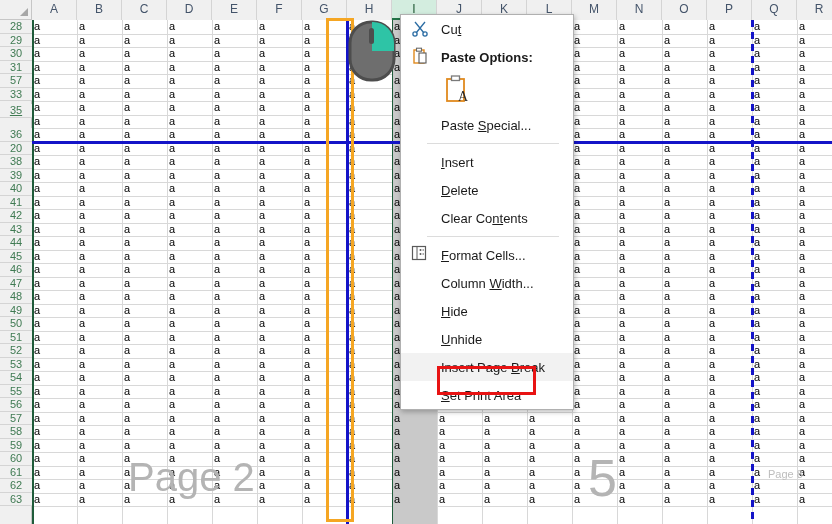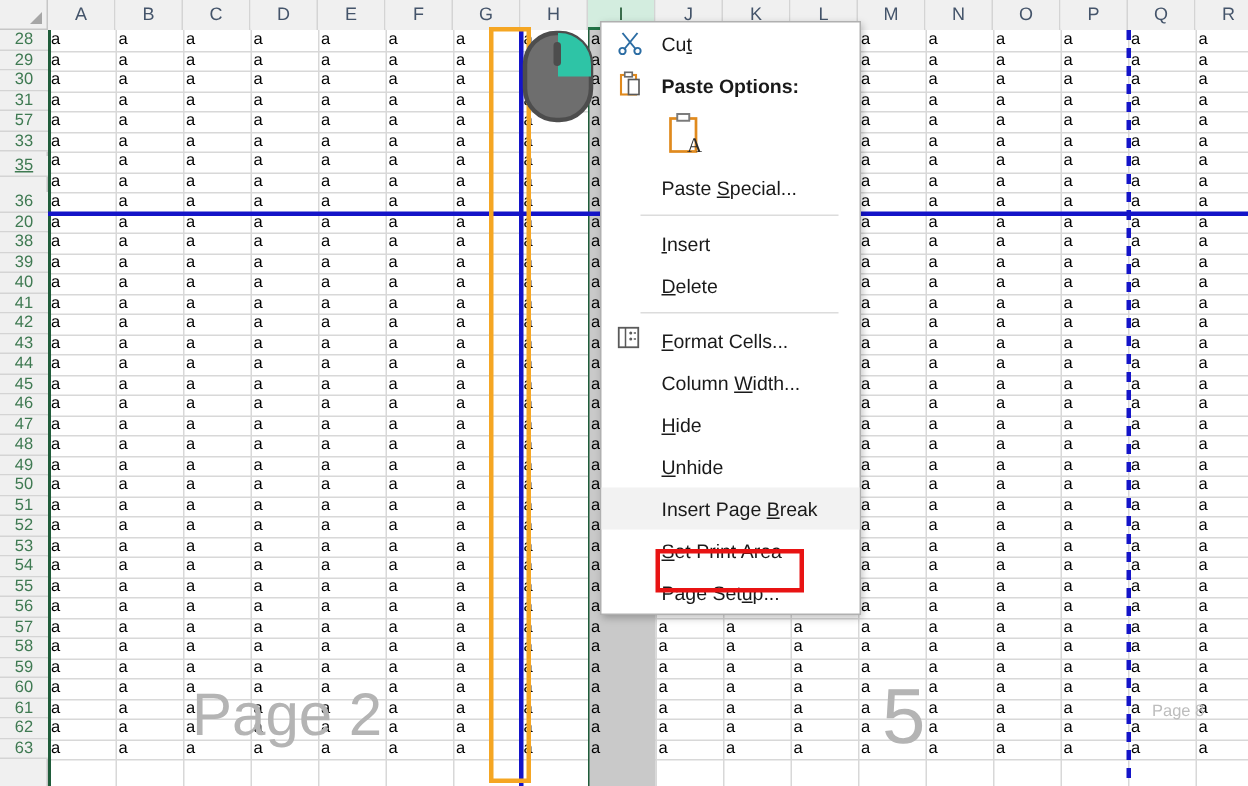--- a/index.html
+++ b/index.html
@@ -921,20 +921,23 @@
         <div class="ctx-item">
           <span>Paste <u>S</u>pecial...</span>
         </div>
         <div class="ctx-sep"></div>
         <div class="ctx-item">
           <span><u>I</u>nsert</span>
         </div>
         <div class="ctx-item">
           <span><u>D</u>elete</span>
         </div>
+        <div class="ctx-item">
+          <span>Clear Co<u>nt</u>ents</span>
+        </div>
         <div class="ctx-sep"></div>
         <div class="ctx-item">
           <span class="ctx-icon"><svg width="16" height="16" viewBox="0 0 16 16">
               <rect x="1.5" y="1.5" width="13" height="13" fill="#fff" stroke="#5a5a5a" stroke-width="1.2"></rect>
               <line x1="6" y1="1.5" x2="6" y2="14.5" stroke="#5a5a5a" stroke-width="1"></line>
               <circle cx="9.5" cy="5" r="1" fill="#5a5a5a"></circle>
               <circle cx="9.5" cy="9" r="1" fill="#5a5a5a"></circle>
               <line x1="11.5" y1="5" x2="13" y2="5" stroke="#5a5a5a" stroke-width="1"></line>
               <line x1="11.5" y1="9" x2="13" y2="9" stroke="#5a5a5a" stroke-width="1"></line>
             </svg></span>
@@ -948,20 +951,17 @@
         </div>
         <div class="ctx-item">
           <span><u>U</u>nhide</span>
         </div>
         <div class="ctx-item hl">
           <span>Insert Page <u>B</u>reak</span>
         </div>
         <div class="ctx-item">
           <span><u>S</u>et Print Area</span>
         </div>
-        <div class="ctx-item">
-          <span>Page Set<u>u</u>p...</span>
-        </div>
       </div>
       <div class="red-rect" style="left: 437px; top: 366px; width: 99px; height: 29px; border-color: rgb(232, 19, 19);"></div>
     </div>
 
 </div>
 
 </body></html>

